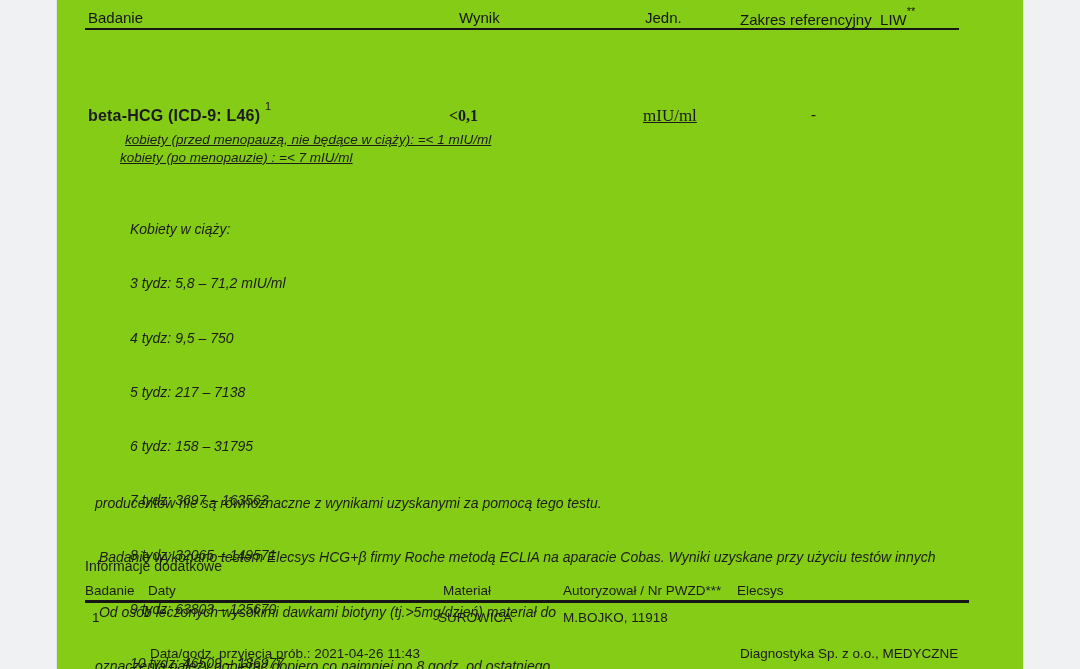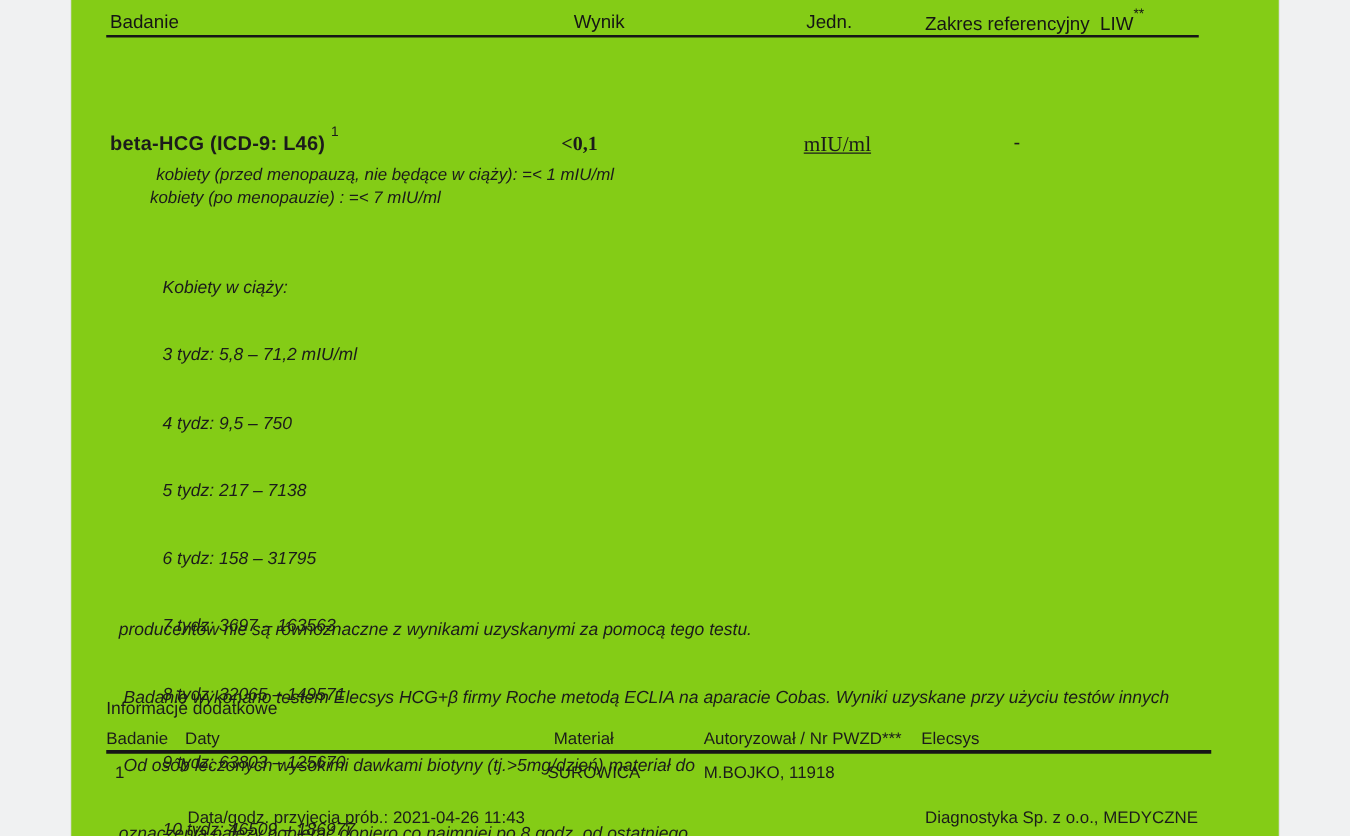--- a/index.html
+++ b/index.html
@@ -23,21 +23,21 @@
 
   .hdr { font-size: 15px; color: #151515; }
   .rule { position: absolute; background: #161616; }
 
   .test-name { font-size: 16px; font-weight: bold; letter-spacing: 0.2px; text-align: center; }
   .test-name sup, .zakres-sup { font-weight: normal; font-size: 11px; }
   .result-val { font-size: 16px; font-weight: bold; }
   .result-unit { font-size: 17px; }
   .result-range { font-size: 15px; font-weight: bold; }
 
-  .refnote { font-size: 13.5px; }
+  .refnote { font-size: 13.5px; text-decoration: underline; }
   .preg-line, .method-line { font-size: 14px; line-height: 18.3px; }
 
   .info-title { font-size: 14px; }
   .bt-hdr { font-size: 13.5px; }
   .bt-cell { font-size: 13.5px; line-height: 20px; }
 </style>
 </head>
 <body>
 
 <div class="page">

